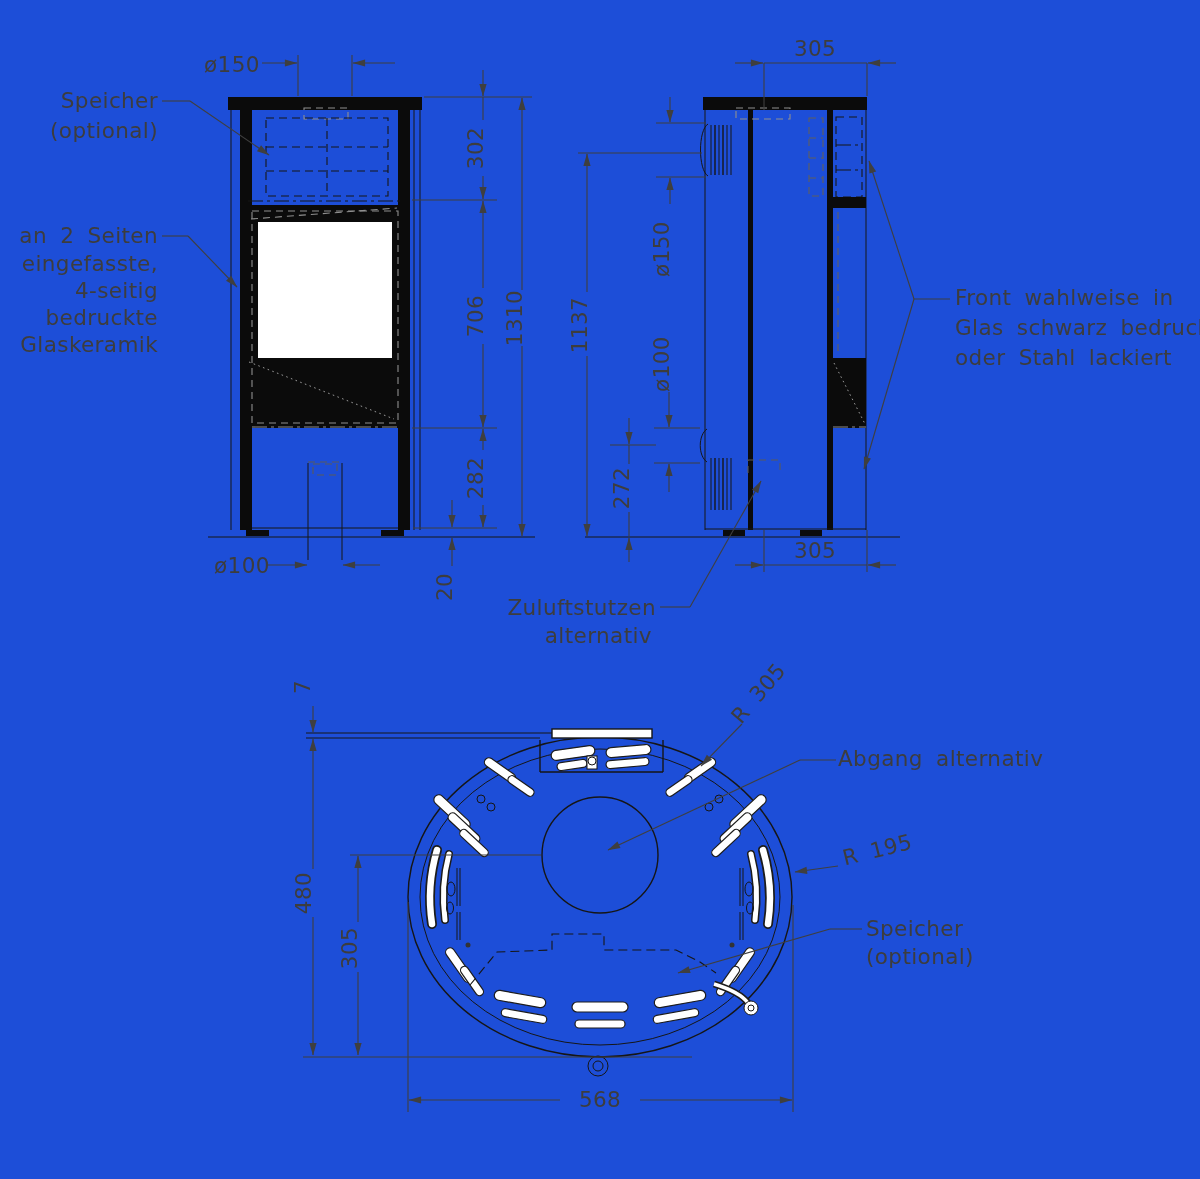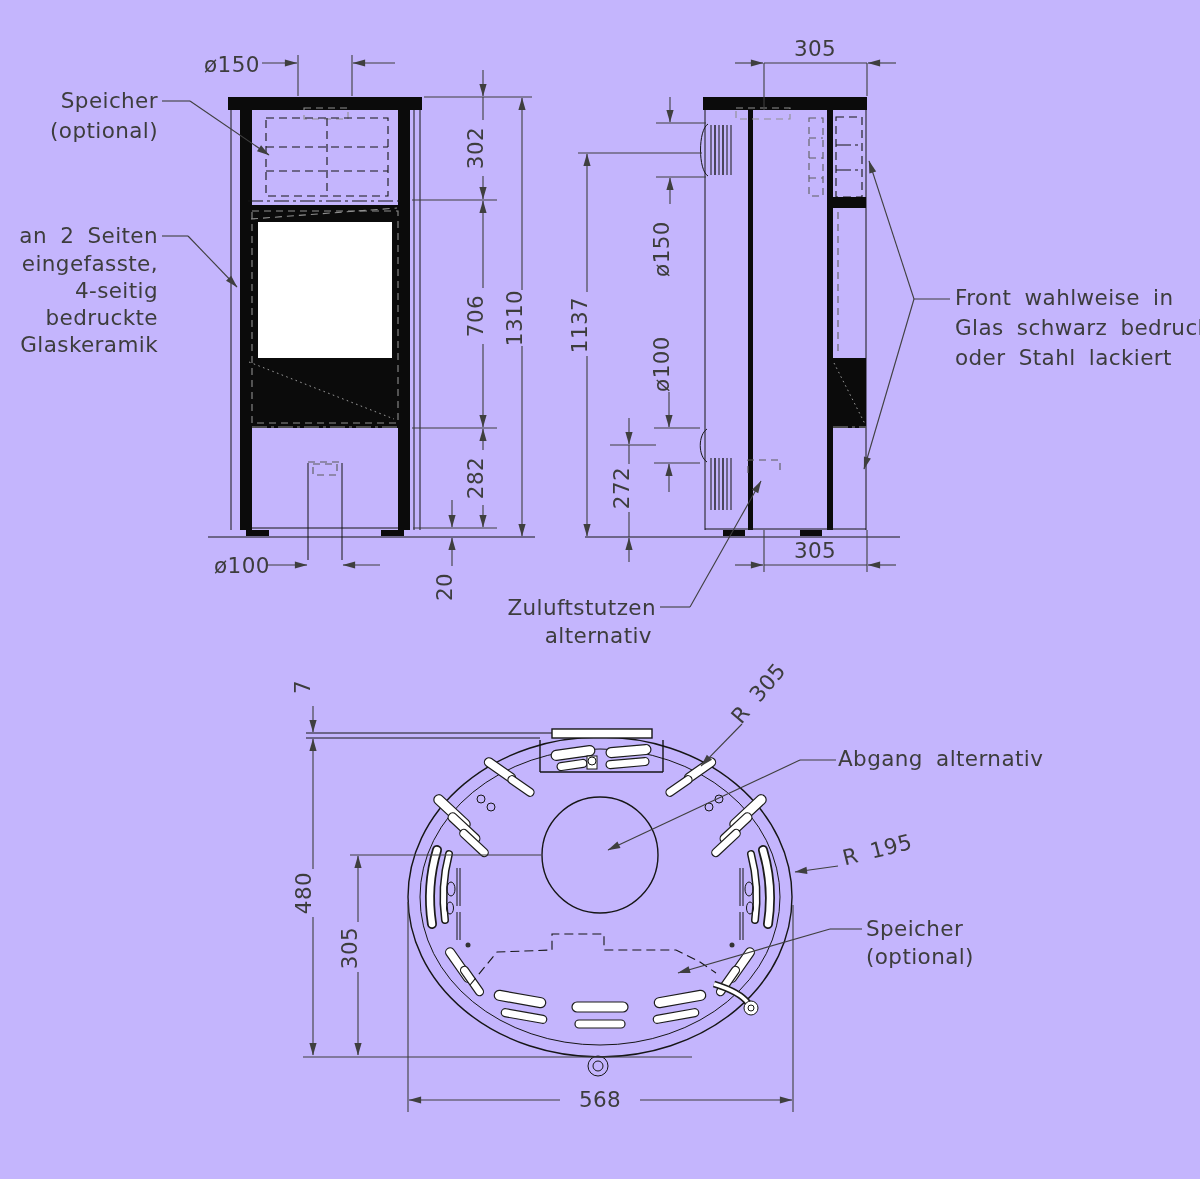--- a/index.html
+++ b/index.html
@@ -1,16 +1,16 @@
 <!DOCTYPE html>
 <html><head>
 <meta charset="utf-8">
 <style>
   html,body{margin:0;padding:0;background:#fff;}
-  .stage{position:relative;width:1200px;height:1179px;background:#c4b5fd;overflow:hidden;
+  .stage{position:relative;width:1200px;height:1179px;background:#1d4ed8;overflow:hidden;
          font-family:"DejaVu Sans",sans-serif;}
   svg{position:absolute;left:0;top:0;}
   .k   {stroke:#161616;fill:none;stroke-width:1.4;}
   .thin{stroke:#161616;fill:none;stroke-width:1;}
   .blk {fill:#0b0b0b;stroke:none;}
   .wht {fill:#ffffff;stroke:none;}
   .dim {stroke:#3f3f3f;fill:none;stroke-width:1.1;}
   .dshg{stroke:#8f8f8f;fill:none;stroke-width:1.1;stroke-dasharray:7 5;}
   .ddot{stroke:#8f8f8f;fill:none;stroke-width:1.1;stroke-dasharray:15 4 3 4;}
   .ddk {stroke:#161616;fill:none;stroke-width:1.1;stroke-dasharray:15 4 3 4;}

